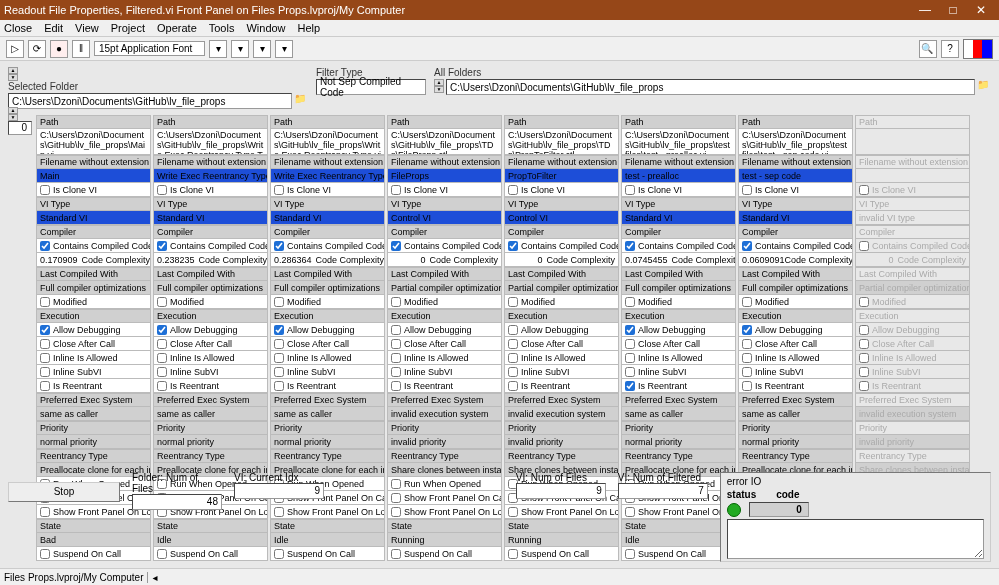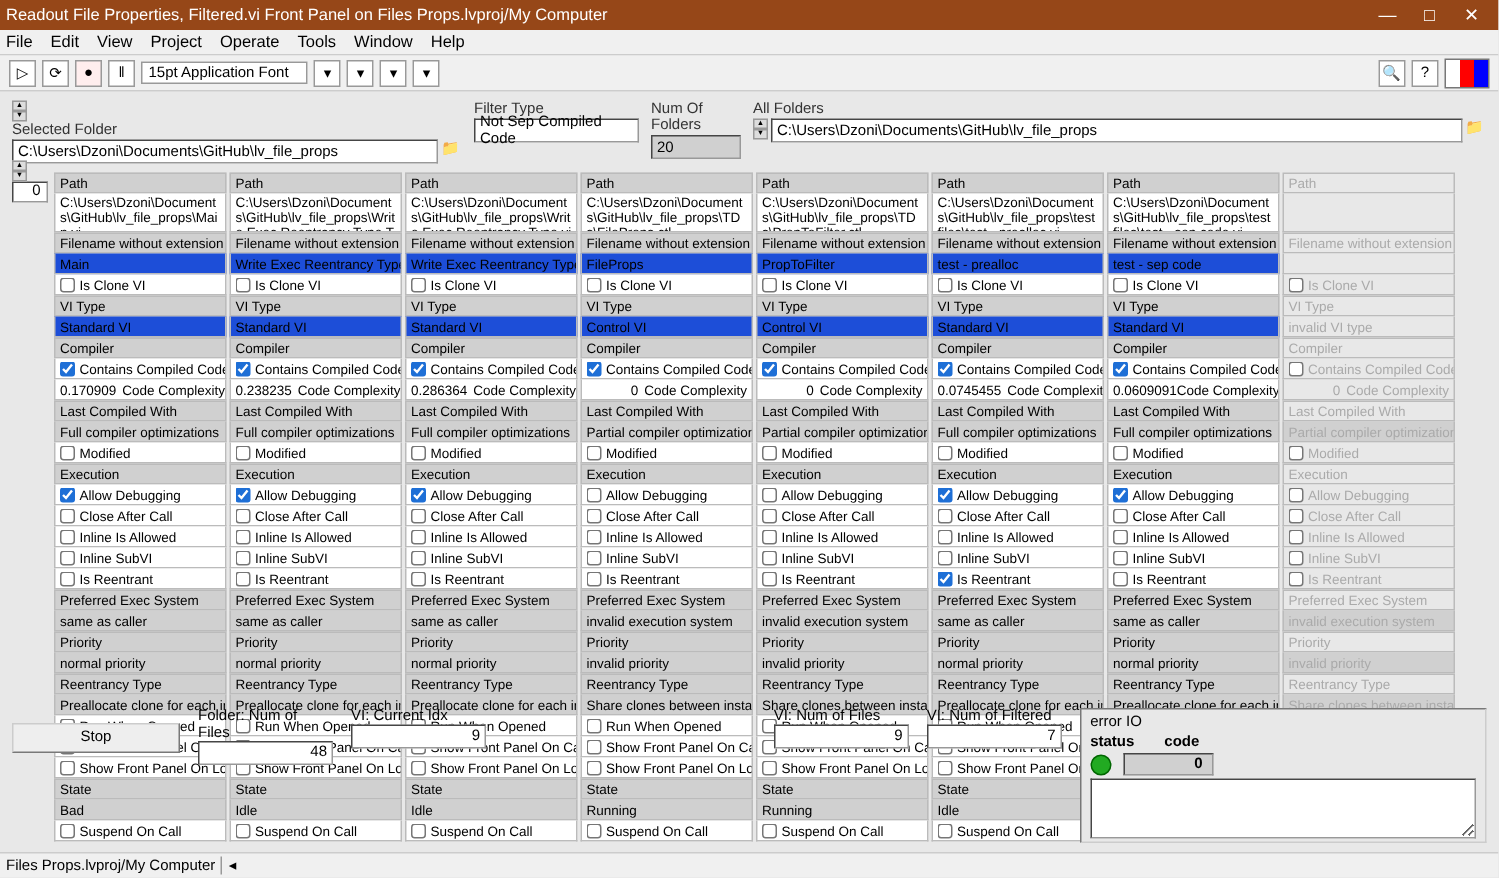--- a/index.html
+++ b/index.html
@@ -55,21 +55,21 @@
 <div class="titlebar">
   <span class="title">Readout File Properties, Filtered.vi Front Panel on Files Props.lvproj/My Computer</span>
   <div class="win-controls">
     <span>—</span>
     <span>□</span>
     <span>✕</span>
   </div>
 </div>
 
 <div class="menubar">
-  <span>File</span>
+  <span>Close</span>
   <span>Edit</span>
   <span>View</span>
   <span>Project</span>
   <span>Operate</span>
   <span>Tools</span>
   <span>Window</span>
   <span>Help</span>
 </div>
 
 <div class="toolbar">
@@ -98,24 +98,20 @@
       <span class="lbl">Selected Folder</span>
       <div style="display:flex;">
         <span class="val" style="flex:1">C:\Users\Dzoni\Documents\GitHub\lv_file_props</span>
         <span class="folder-icon">📁</span>
       </div>
     </div>
     <div class="field-group filter-type">
       <span class="lbl">Filter Type</span>
       <span class="val">Not Sep Compiled Code</span>
     </div>
-    <div class="field-group num-folders">
-      <span class="lbl">Num Of Folders</span>
-      <span class="val" style="background:#d0d0d0">20</span>
-    </div>
     <div class="field-group all-folders">
       <span class="lbl">All Folders</span>
       <div style="display:flex;">
         <div class="up-down">
             <span>▲</span>
             <span>▼</span>
           </div>
         <span class="val" style="flex:1">C:\Users\Dzoni\Documents\GitHub\lv_file_props</span>
         <span class="folder-icon">📁</span>
       </div>

